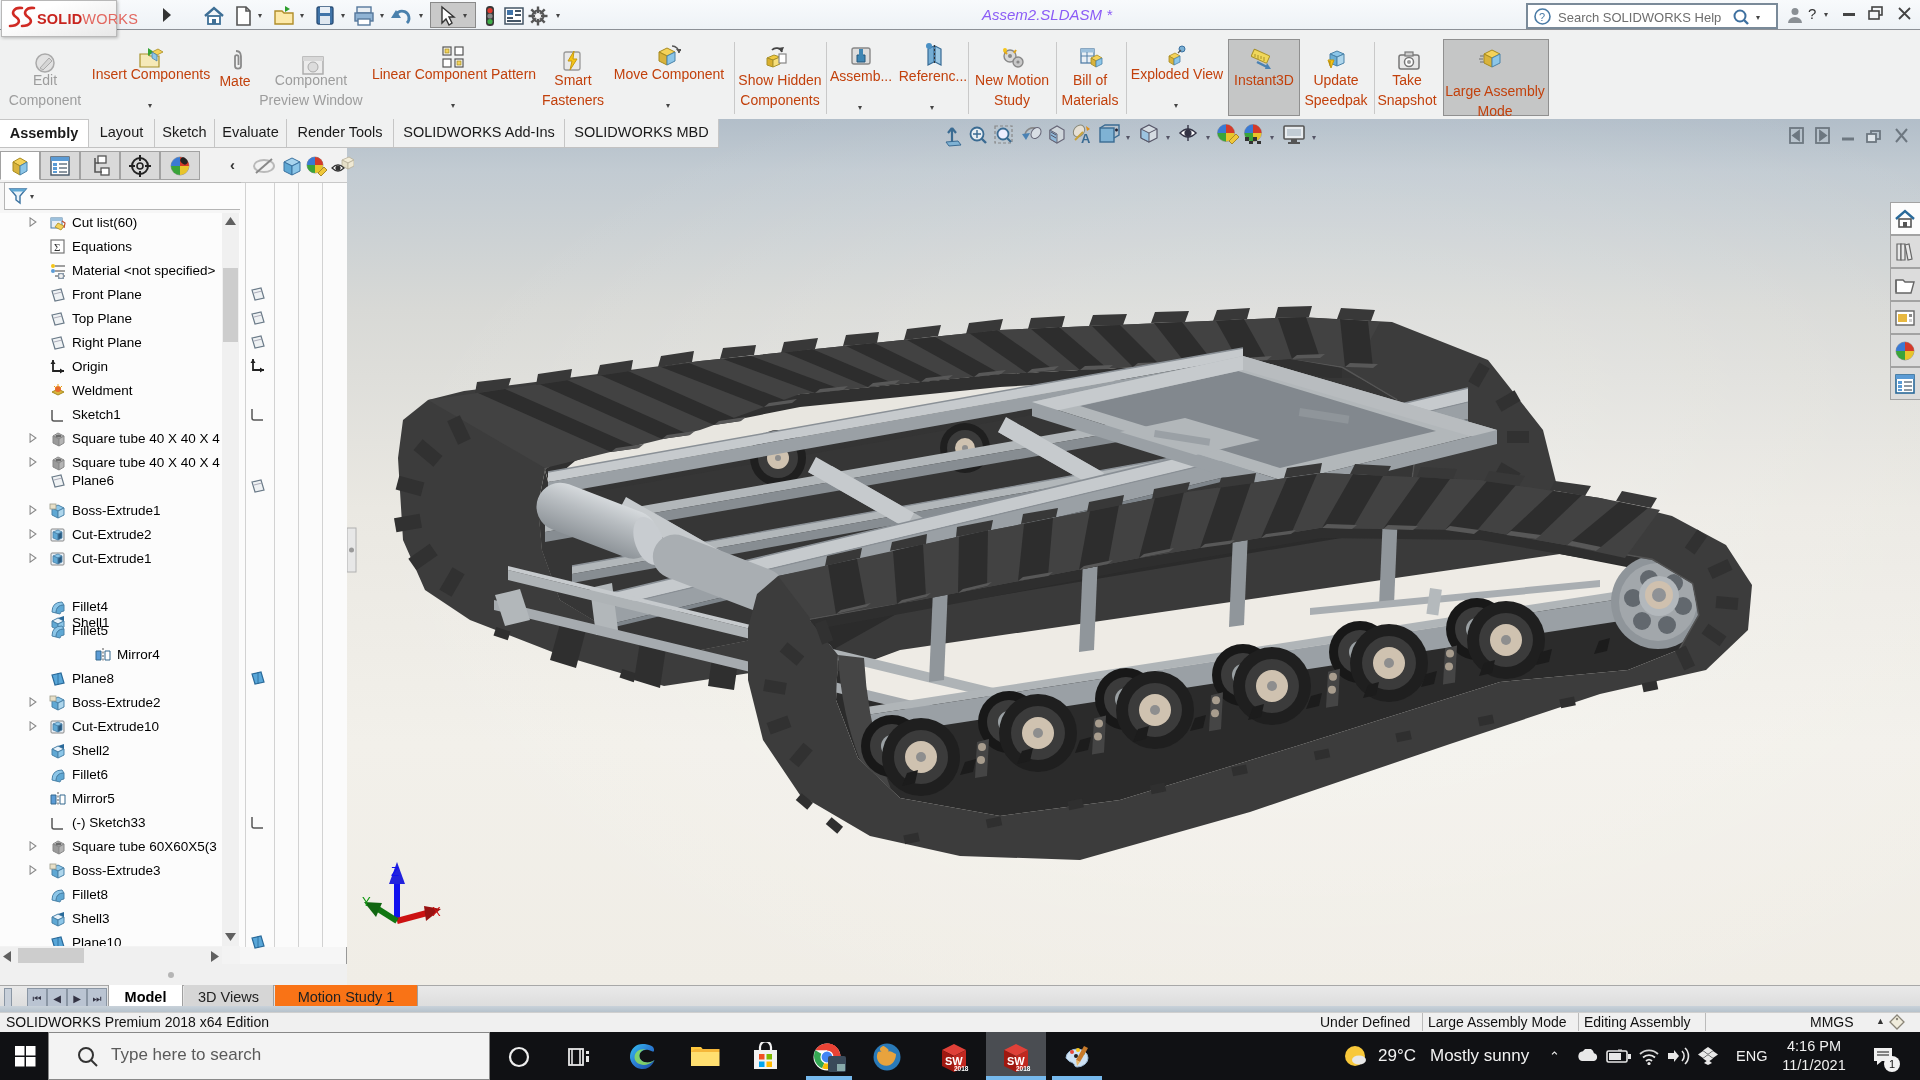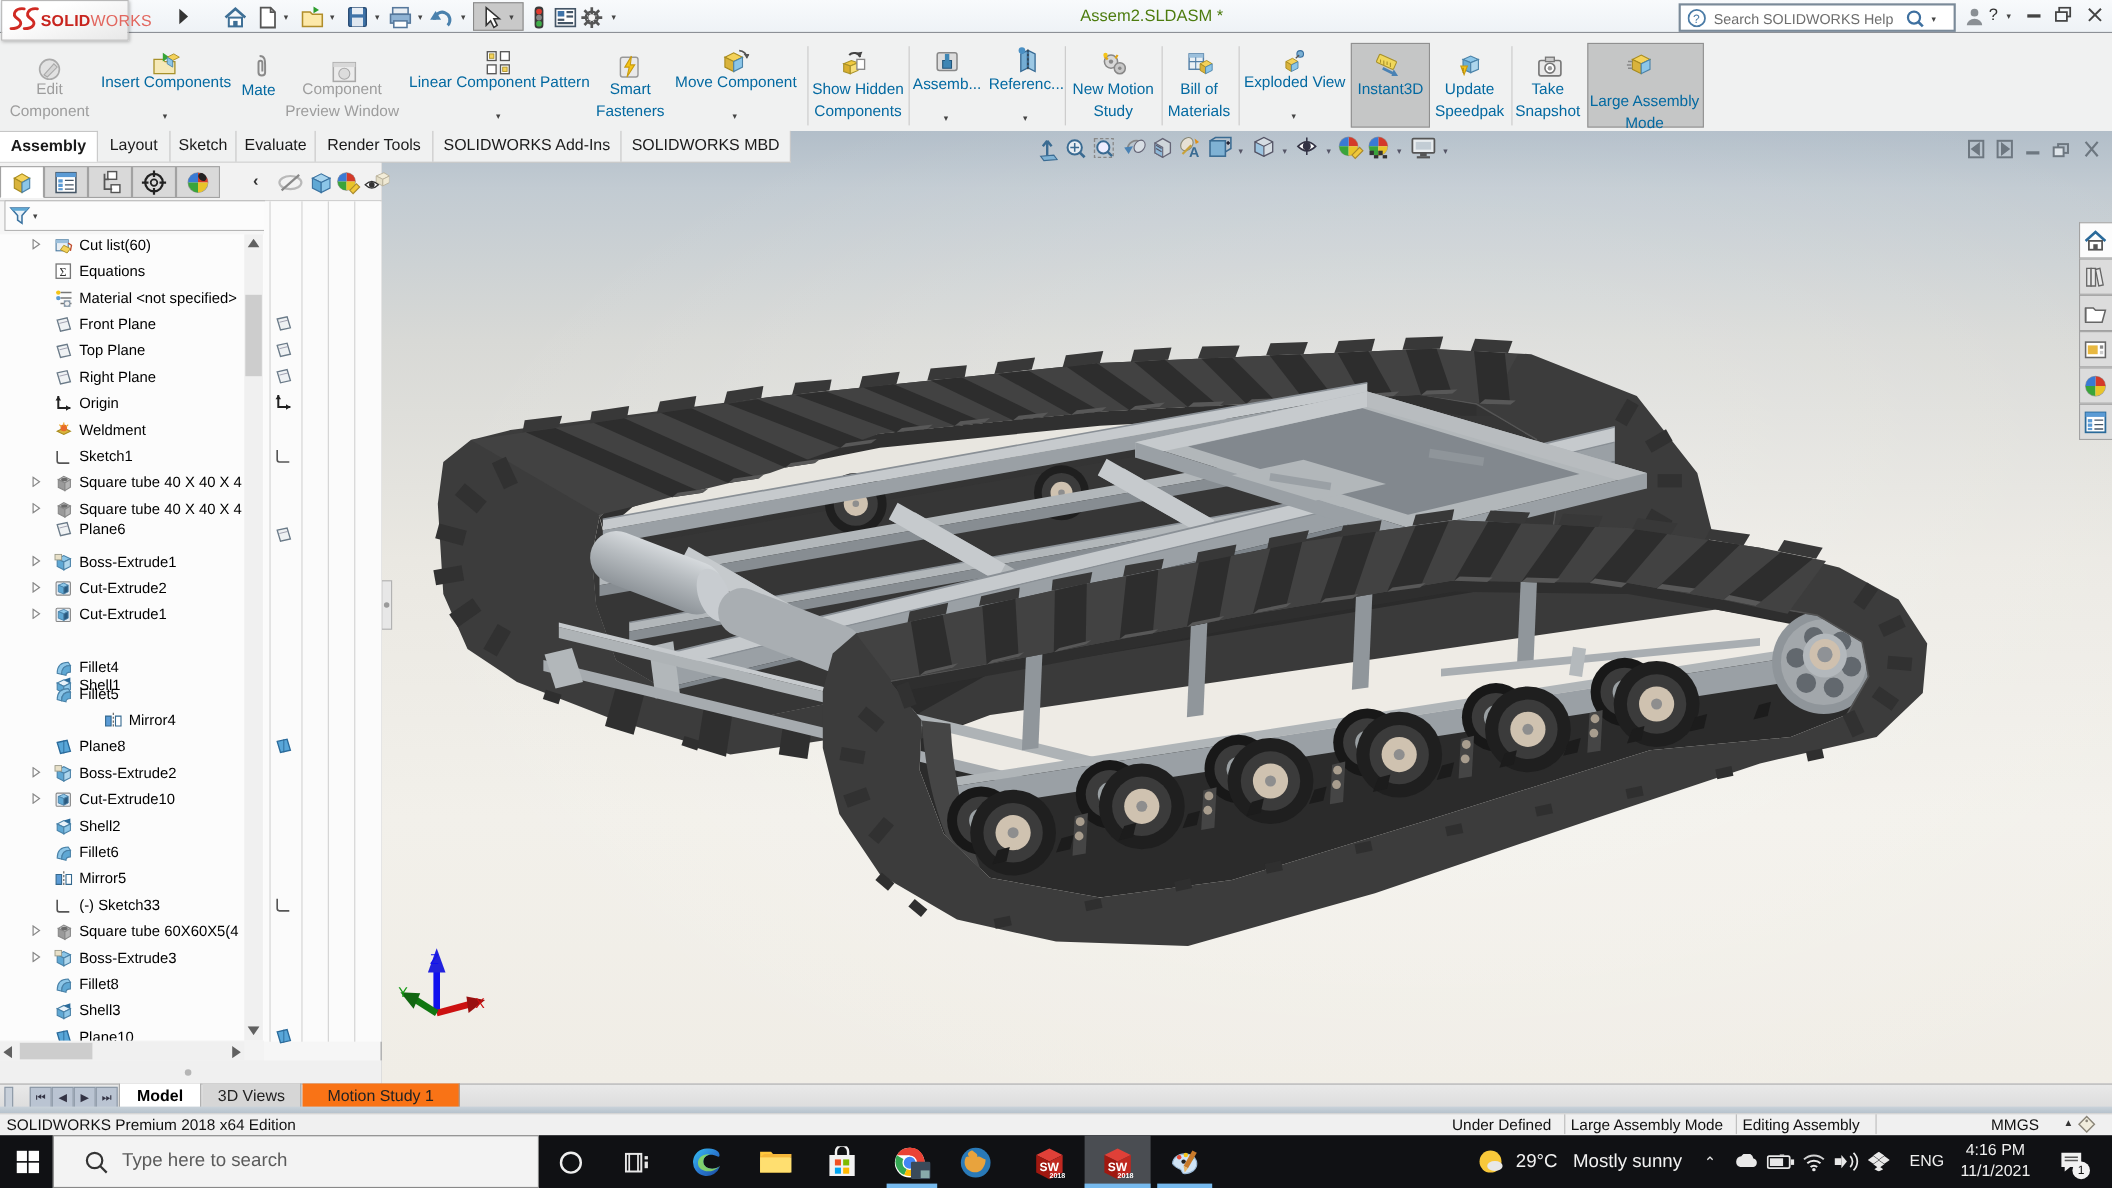--- a/index.html
+++ b/index.html
@@ -1,17 +1,17 @@
 <!DOCTYPE html>
 <html><head><meta charset="utf-8"><style>
 *{margin:0;padding:0;box-sizing:border-box;}
 html,body{width:1920px;height:1080px;overflow:hidden;font-family:"Liberation Sans",sans-serif;}
 .abs{position:absolute;}
 #root{position:relative;width:1920px;height:1080px;background:#f0f0f0;z-index:0;}
-.lbl{color:#0369a1;font-size:14px;text-align:center;line-height:20px;white-space:nowrap;}
+.lbl{color:#c2410c;font-size:14px;text-align:center;line-height:20px;white-space:nowrap;}
 .lbl.dis{color:#9d9d9d;}
 .dd{color:#444;font-size:8px;}
 .sep{position:absolute;top:42px;width:1px;height:72px;background:#c9c9c9;}
 .tab{position:absolute;top:119px;height:28px;border-right:1px solid #c6c6c6;color:#1a1a1a;
  font-size:14.5px;text-align:center;line-height:27px;}
 .treerow{position:absolute;left:0;width:222px;height:24px;font-size:13.5px;color:#000;
  white-space:nowrap;overflow:hidden;}
 .treerow .txt{position:absolute;left:72px;top:4px;}
 .treerow .ticon{position:absolute;left:49px;top:3px;width:18px;height:18px;}
 .treerow .arr{position:absolute;left:28px;top:6px;width:10px;height:10px;}
@@ -91,21 +91,21 @@
         <line x1="12" y1="12" x2="12.0" y2="21.5"></line>
         <line x1="12" y1="12" x2="5.3" y2="18.7"></line>
         <line x1="12" y1="12" x2="2.5" y2="12.0"></line>
         <line x1="12" y1="12" x2="5.3" y2="5.3"></line>
         <line x1="12" y1="12" x2="12.0" y2="2.5"></line>
         <line x1="12" y1="12" x2="18.7" y2="5.3"></line>
       </g>
       <circle cx="12" cy="12" r="3" fill="#f5f5f5"></circle>
     </svg>
 <span class="abs dd" style="left:556px;top:11px;">▾</span>
-<div class="abs" style="left:982px;top:6px;font-size:15px;color:#4d7c0f;">Assem2.SLDASM *</div>
+<div class="abs" style="left:982px;top:6px;font-size:15px;color:#8b5cf6;font-style:italic;">Assem2.SLDASM *</div>
 <div class="abs" style="left:1526px;top:3px;width:252px;height:26px;background:#fff;border:2px solid #7a8a99;">
 <svg class="abs" style="left:6px;top:3px;" width="17" height="17">
         <circle cx="8.5" cy="8.5" r="7.5" fill="none" stroke="#4a7ba6" stroke-width="1.6"></circle>
         <text x="5" y="12.5" font-size="11" fill="#4a7ba6" font-family="Liberation Sans,sans-serif">?</text>
       </svg>
 <span class="abs" style="left:30px;top:5px;font-size:13px;color:#6e6e6e;">Search SOLIDWORKS Help</span>
 <svg class="abs" style="left:204px;top:3px;" width="18" height="18">
         <circle cx="8" cy="8" r="5.5" fill="none" stroke="#3e70a0" stroke-width="2"></circle>
         <line x1="12" y1="12" x2="16" y2="16" stroke="#3e70a0" stroke-width="2.4"></line>
       </svg>
@@ -1041,21 +1041,21 @@
 <div class="treerow" style="top:835px;">
       <svg class="arr" viewBox="0 0 11 12" width="10" height="12">
         <polygon points="2,1 9,6 2,11" fill="none" stroke="#888" stroke-width="1.3"></polygon>
       </svg>
       <span class="ticon"><svg viewBox="0 0 18 18" width="18" height="18">
           <path d="M4 6 L9 3 L15 6 L10 9 Z" fill="#c8c8c8" stroke="#888"></path>
           <path d="M4 6 L10 9 L10 16 L4 13 Z" fill="#9a9a9a" stroke="#888"></path>
           <path d="M15 6 L10 9 L10 16 L15 13 Z" fill="#b4b4b4" stroke="#888"></path>
           <ellipse cx="9.5" cy="6" rx="3" ry="1.6" fill="#6a6a6a"></ellipse>
         </svg></span>
-      <span class="txt">Square tube 60X60X5(4</span>
+      <span class="txt">Square tube 60X60X5(3</span>
     </div>
 <div class="treerow" style="top:859px;">
       <svg class="arr" viewBox="0 0 11 12" width="10" height="12">
         <polygon points="2,1 9,6 2,11" fill="none" stroke="#888" stroke-width="1.3"></polygon>
       </svg>
       <span class="ticon"><svg viewBox="0 0 18 18" width="18" height="18">
           <path d="M3 6 L9 3 L15 6 L9 9 Z" fill="#8cc6e8" stroke="#4a82a8"></path>
           <path d="M3 6 L9 9 L9 16 L3 13 Z" fill="#5fa8d4" stroke="#4a82a8"></path>
           <path d="M15 6 L9 9 L9 16 L15 13 Z" fill="#aed6ec" stroke="#4a82a8"></path>
           <rect x="1" y="2" width="6" height="5" fill="#e8e0c8" stroke="#998" stroke-width="0.8"></rect>

